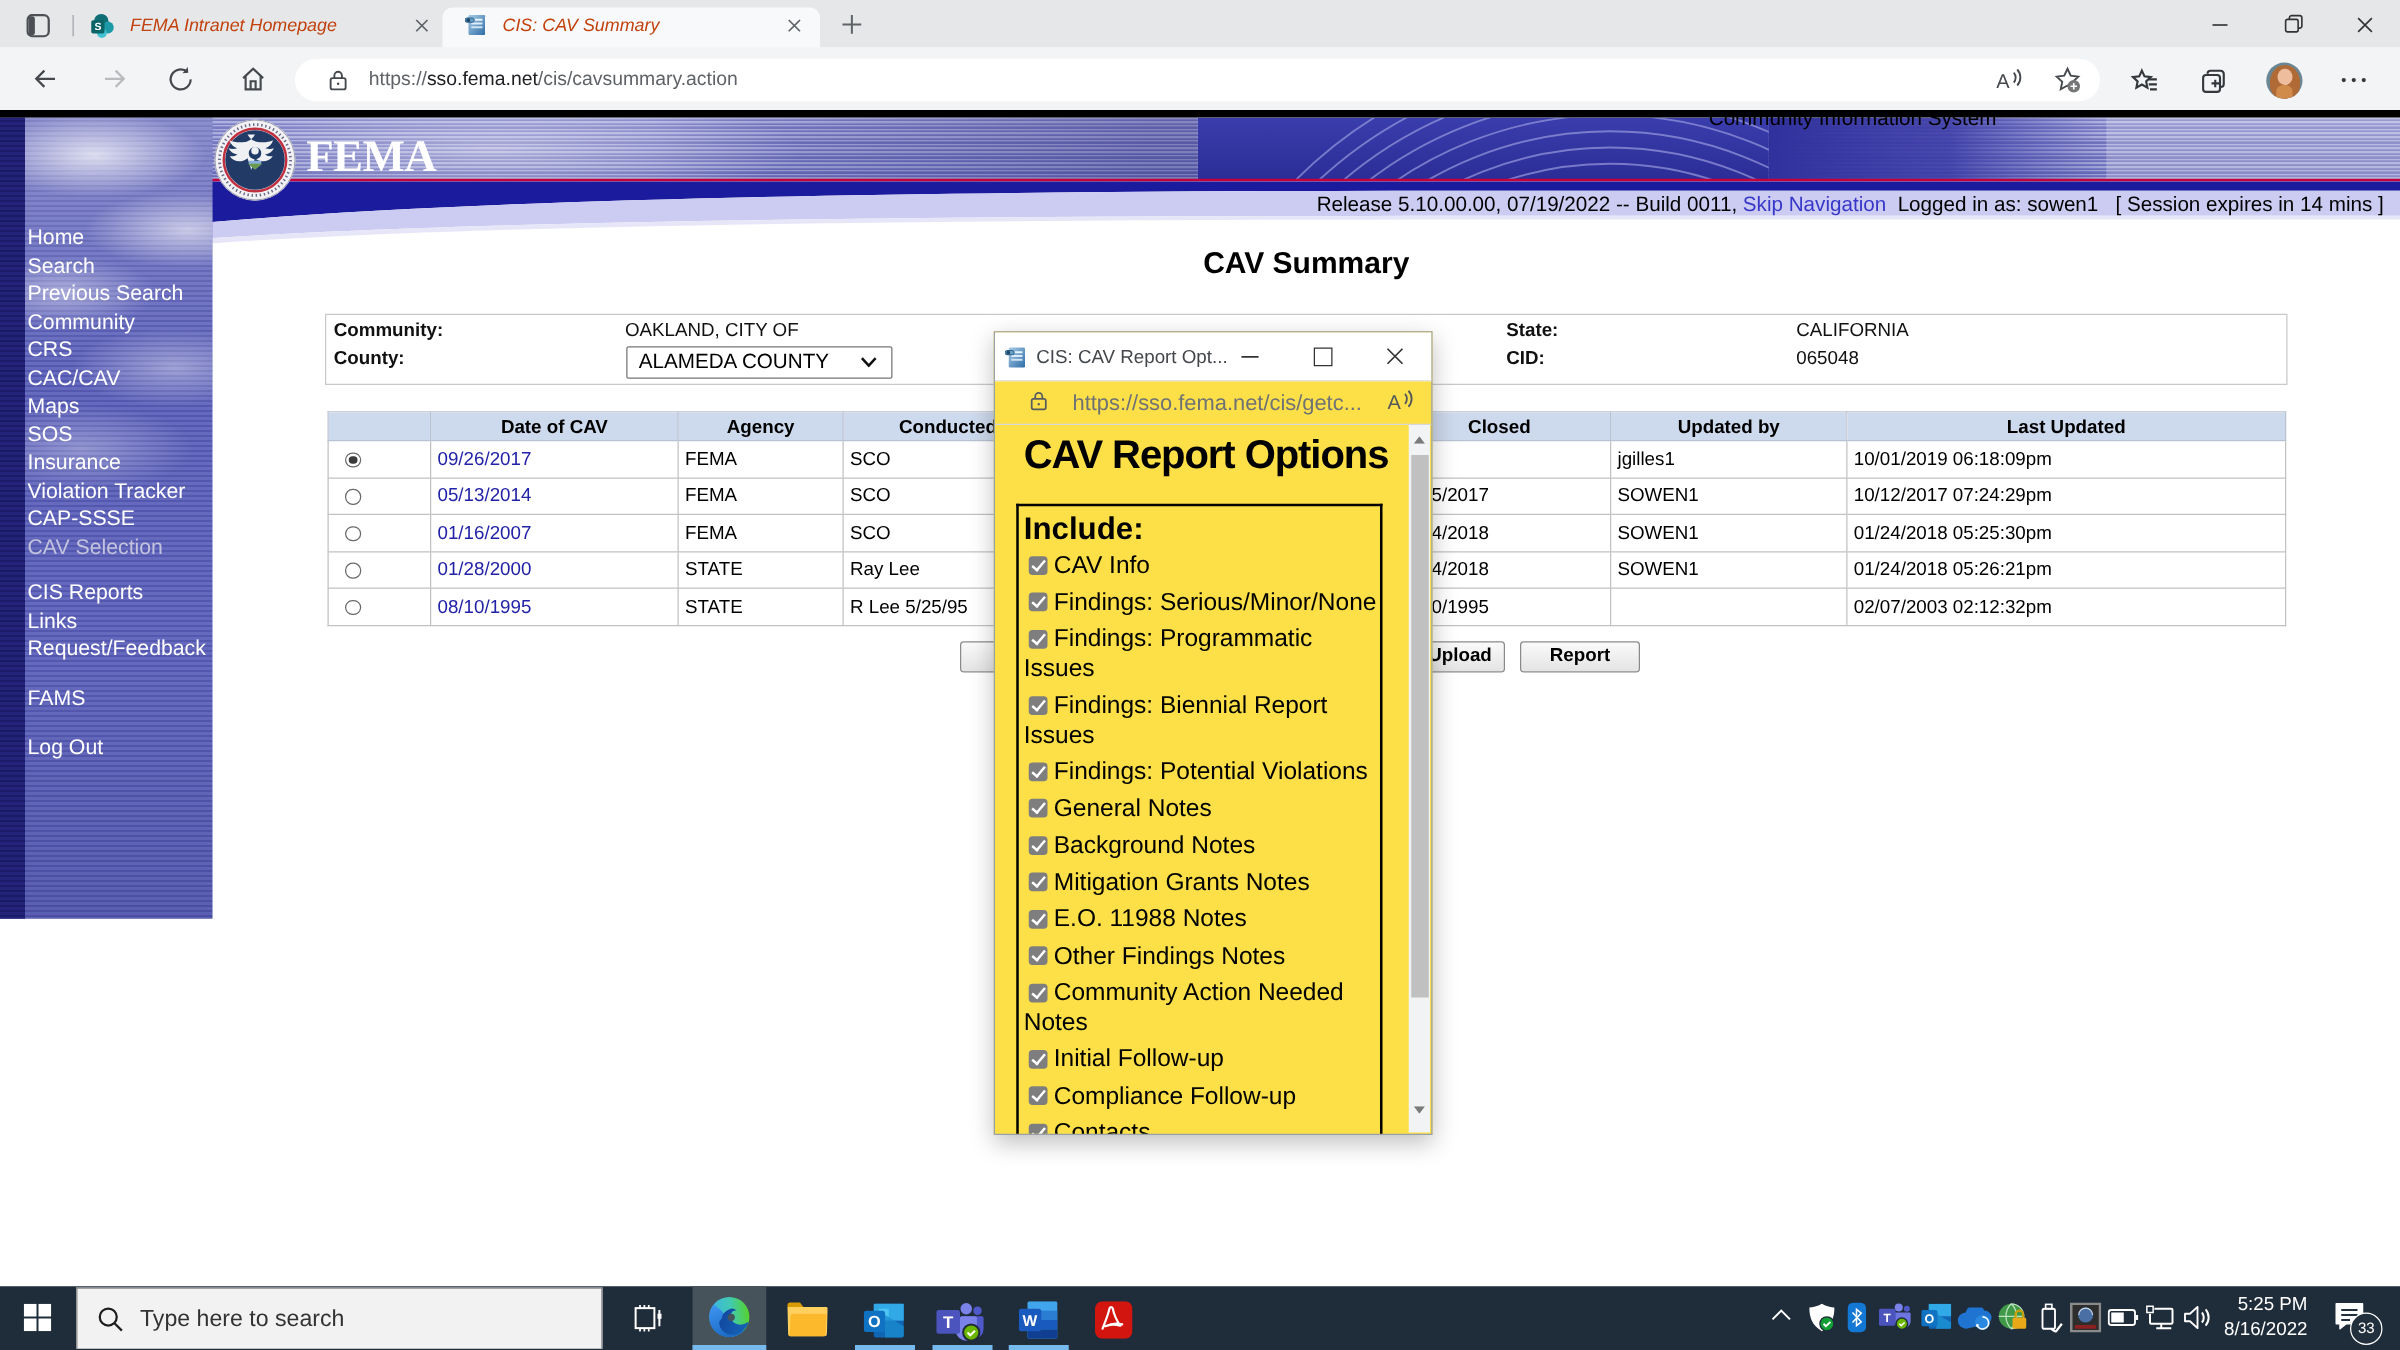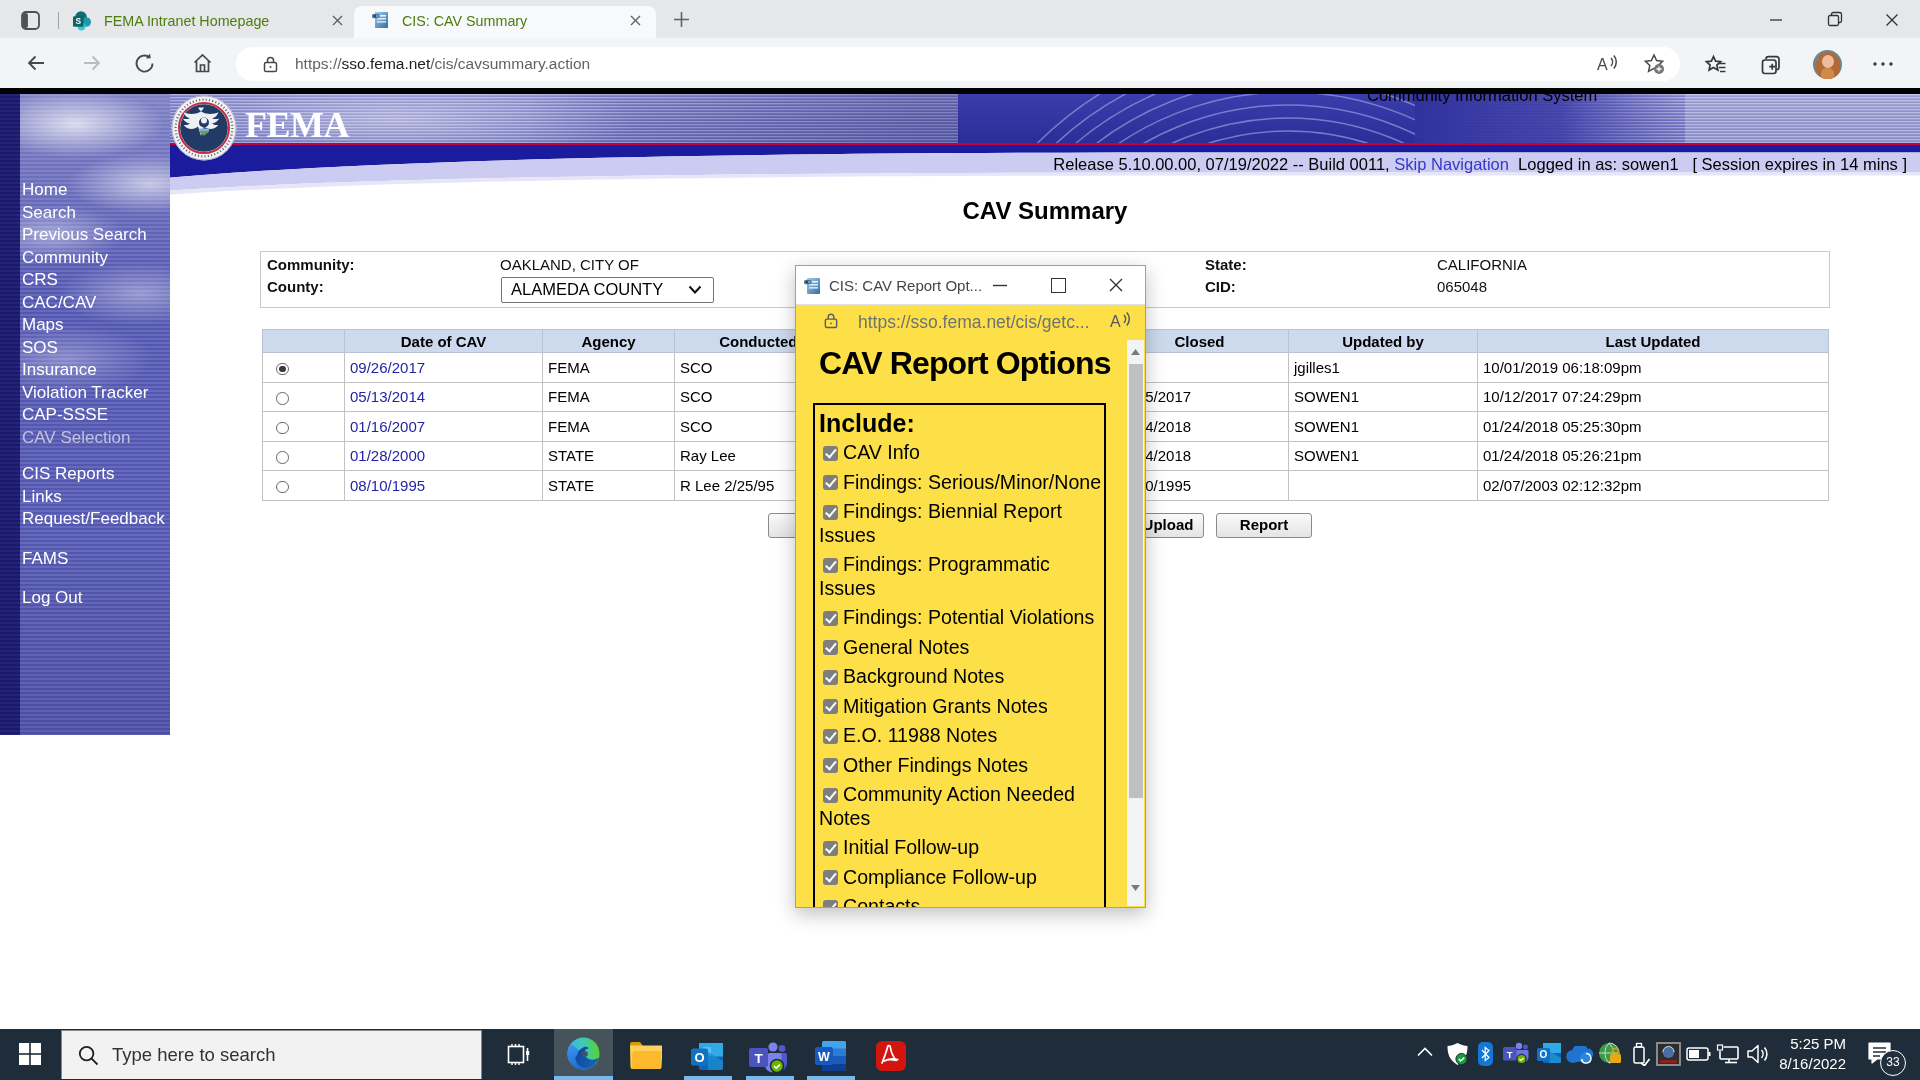--- a/index.html
+++ b/index.html
@@ -3,21 +3,21 @@
 <meta charset="utf-8">
 <style>
   html,body{margin:0;padding:0;}
   body{width:1920px;height:1080px;overflow:hidden;font-family:"Liberation Sans",sans-serif;background:#fff;position:relative;}
   .abs{position:absolute;}
   
   #tabstrip{left:0;top:0;width:1920px;height:38px;background:#e5e7e9;}
   #toolbar{left:0;top:38px;width:1920px;height:50px;background:#f3f4f6;}
   .tab1{left:60px;top:6px;width:293px;height:32px;background:transparent;}
   .tab2{left:354px;top:6px;width:302px;height:32px;background:#f8f9fb;border-radius:8px 8px 0 0;}
-  .tabtitle{font-size:14.3px;color:#4d7c0f;white-space:nowrap;}
+  .tabtitle{font-size:14.3px;color:#c2410c;white-space:nowrap;font-style:italic;}
   .urlbar{left:236px;top:47px;width:1444px;height:34px;background:#ffffff;border-radius:17px;}
   
   #blackbar{left:0;top:88px;width:1920px;height:6px;background:#000;z-index:5;}
   #hdrband{left:0;top:94px;width:1920px;height:51px;}
   
   #sidebar{left:0;top:94px;width:170px;height:641px;z-index:3;
      background:linear-gradient(to bottom,rgba(15,15,80,0) 70%,rgba(15,15,80,0.12) 100%),
      repeating-linear-gradient(to bottom,#666abe 0px,#666abe 2px,#5357ad 2px,#5357ad 4px);}
   #sideedge{left:0;top:94px;width:20px;height:641px;z-index:4;
      background:repeating-linear-gradient(to bottom,#23237a 0px,#23237a 2px,#1a1a68 2px,#1a1a68 4px);}
@@ -321,21 +321,21 @@
         <td>Ray Lee</td>
         <td></td>
         <td>01/24/2018</td>
   <td>SOWEN1</td>
         <td>01/24/2018 05:26:21pm</td>
  </tr>
  <tr>
   <td><span class="radio"></span></td>
   <td class="lnk">08/10/1995</td>
         <td>STATE</td>
-        <td>R Lee 2/25/95</td>
+        <td>R Lee 5/25/95</td>
         <td></td>
         <td>08/10/1995</td>
   <td></td>
         <td>02/07/2003 02:12:32pm</td>
  </tr>
 </tbody>
   </table>
 
 <div class="abs btn" style="left:768px;top:513px;width:180px;">Update CAV</div>
 <div class="abs btn" style="left:1132px;top:513px;width:70px;">Upload</div>
@@ -379,22 +379,22 @@
   </svg>
   <div class="abs" style="left:0;top:73px;width:100%;height:1px;background:#d7d7d7;"></div>
 
   <div class="abs" style="left:23px;top:79px;font-size:32px;font-weight:bold;letter-spacing:-0.85px;white-space:nowrap;">CAV Report Options</div>
 
   <div class="abs" style="left:17px;top:137px;width:289px;height:502px;border:2px solid #000;border-bottom:none;overflow:hidden;">
     <div class="abs" style="left:4px;top:4px;font-size:25px;font-weight:bold;">Include:</div>
     <div class="abs" id="cklist" style="left:4px;top:36px;width:283px;font-size:19.6px;line-height:23.5px;color:#000;">
       <div class="ck"><span class="cb"></span>CAV Info</div>
       <div class="ck"><span class="cb"></span>Findings: Serious/Minor/None</div>
+      <div class="ck"><span class="cb"></span>Findings: Programmatic Issues</div>
       <div class="ck"><span class="cb"></span>Findings: Biennial Report Issues</div>
-      <div class="ck"><span class="cb"></span>Findings: Programmatic Issues</div>
       <div class="ck"><span class="cb"></span>Findings: Potential Violations</div>
       <div class="ck"><span class="cb"></span>General Notes</div>
       <div class="ck"><span class="cb"></span>Background Notes</div>
       <div class="ck"><span class="cb"></span>Mitigation Grants Notes</div>
       <div class="ck"><span class="cb"></span>E.O. 11988 Notes</div>
       <div class="ck"><span class="cb"></span>Other Findings Notes</div>
       <div class="ck"><span class="cb"></span>Community Action Needed Notes</div>
       <div class="ck"><span class="cb"></span>Initial Follow-up</div>
       <div class="ck"><span class="cb"></span>Compliance Follow-up</div>
       <div class="ck"><span class="cb"></span>Contacts</div>

